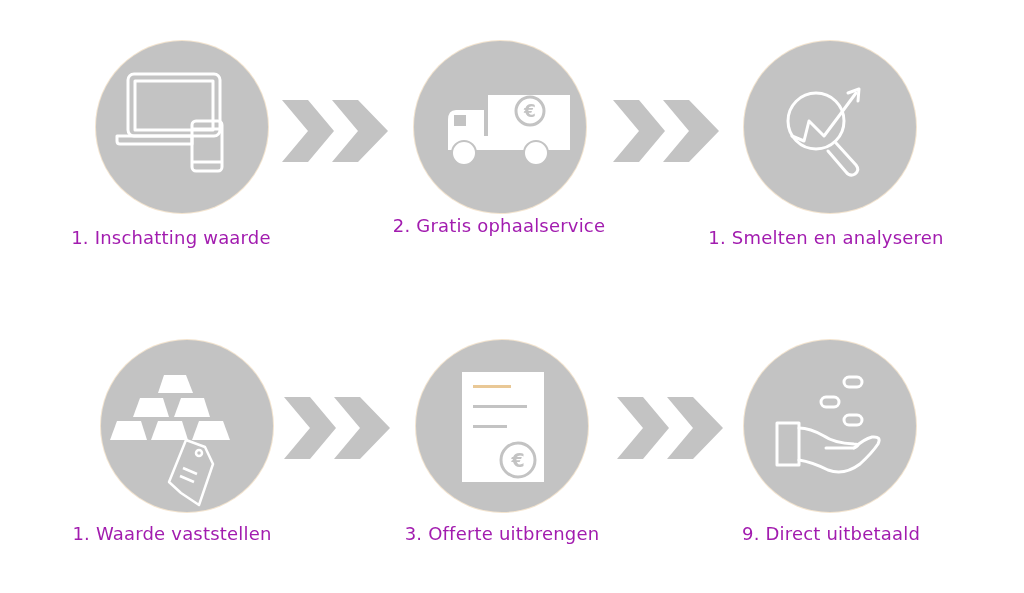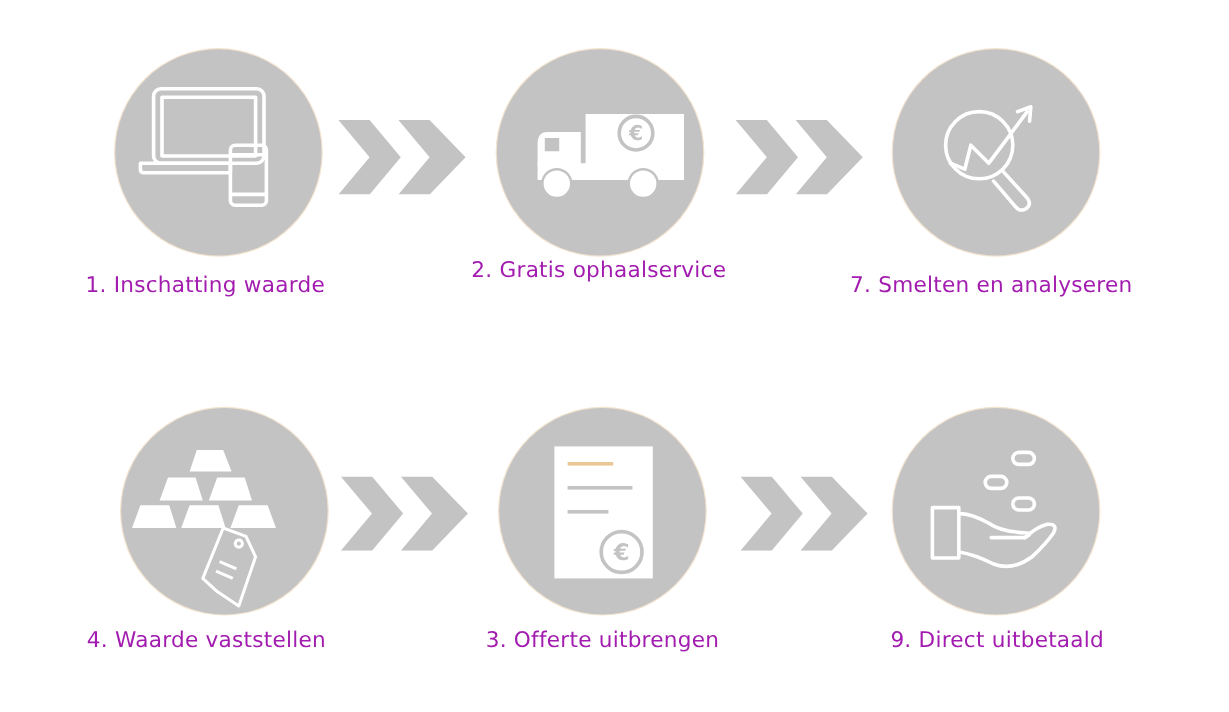--- a/index.html
+++ b/index.html
@@ -59,21 +59,21 @@
   <svg viewBox="0 0 172 172" fill="none" stroke="#ffffff" stroke-width="3" stroke-linecap="round" stroke-linejoin="round">
     <circle cx="72" cy="80" r="28"></circle>
     <path d="M92 102 L112 124 Q116 129 111 133 Q106 136 102 131 L84 110"></path>
     <path d="M48 95 L60 100 L65 80 L80 95 L95 75 L112 52"></path>
     <path d="M104 52 L115 48 L114 60"></path>
   </svg>
 </div>
 
 <div class="label" style="left:171px; top:227px;">1. Inschatting waarde</div>
 <div class="label" style="left:499px; top:215px;">2. Gratis ophaalservice</div>
-<div class="label" style="left:826px; top:227px;">7. Smelten en analyseren</div>
+<div class="label" style="left:826px; top:227px;">1. Smelten en analyseren</div>
 
 <div class="circle" style="left:101px; top:340px;">
   <svg viewBox="0 0 172 172">
     <g fill="#ffffff">
       <polygon points="63,35 85,35 92,53 57,53"></polygon>
       <polygon points="39,58 62,58 68,77 32,77"></polygon>
       <polygon points="80,58 103,58 109,77 73,77"></polygon>
       <polygon points="16,81 40,81 46,100 9,100"></polygon>
       <polygon points="57,81 81,81 87,100 50,100"></polygon>
       <polygon points="98,81 122,81 129,100 91,100"></polygon>
@@ -112,15 +112,15 @@
   <svg viewBox="0 0 172 172" fill="none" stroke="#ffffff" stroke-width="3" stroke-linejoin="round" stroke-linecap="round">
     <rect x="100" y="37" width="18" height="10" rx="5"></rect>
     <rect x="77" y="57" width="18" height="10" rx="5"></rect>
     <rect x="100" y="75" width="18" height="10" rx="5"></rect>
     <rect x="33" y="83" width="22" height="42"></rect>
     <path d="M55 88 Q66 88 80 96 Q90 103 110 104 Q118 104 110 108 L82 108"></path>
     <path d="M55 120 Q68 122 84 130 Q100 136 116 124 Q128 113 134 104 Q138 96 128 97 Q120 99 110 108"></path>
   </svg>
 </div>
 
-<div class="label" style="left:172px; top:523px;">4. Waarde vaststellen</div>
+<div class="label" style="left:172px; top:523px;">1. Waarde vaststellen</div>
 <div class="label" style="left:502px; top:523px;">3. Offerte uitbrengen</div>
 <div class="label" style="left:831px; top:523px;">9. Direct uitbetaald</div>
 
 </body></html>

